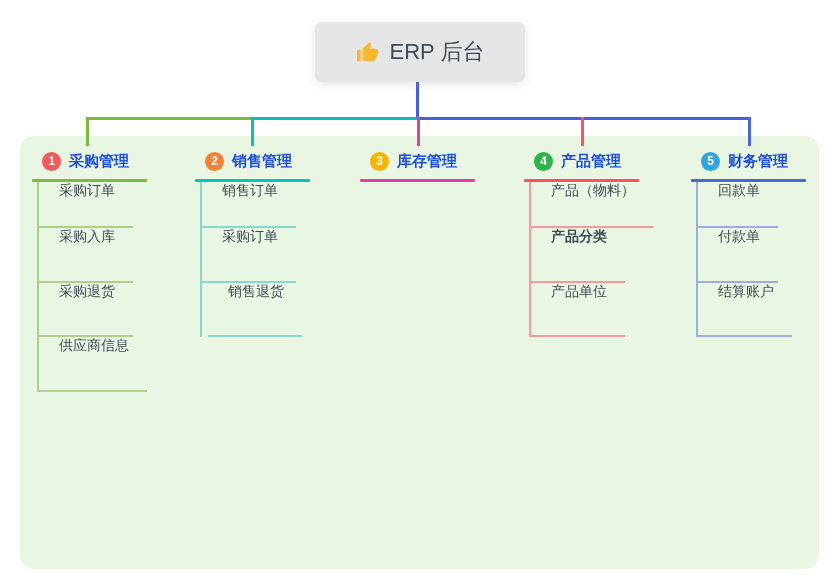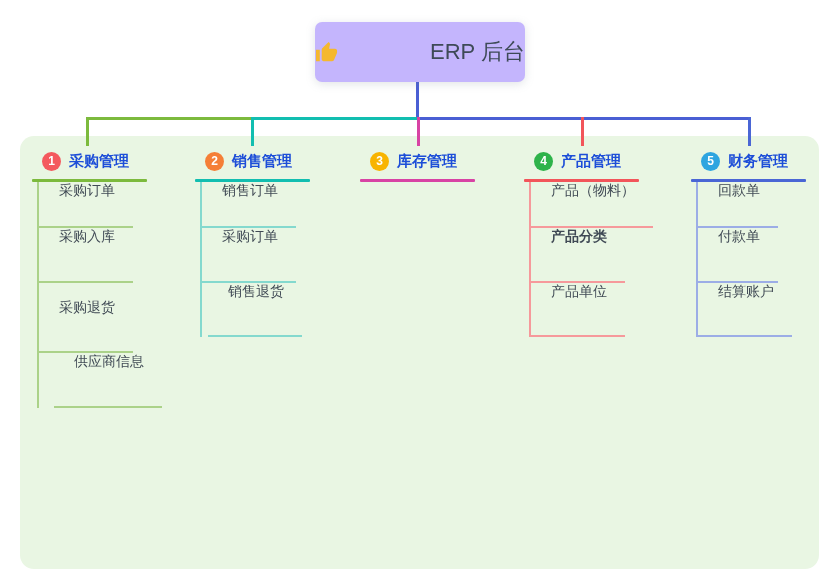--- a/index.html
+++ b/index.html
@@ -4,23 +4,23 @@
 <style>
   html,body{margin:0;padding:0;background:#fff;}
   .stage{
     position:relative;width:839px;height:588px;overflow:hidden;
     font-family:"Liberation Sans","DejaVu Sans",sans-serif;
     background:#fff;
   }
   
   .root-node{
     position:absolute;left:315px;top:22px;width:210px;height:60px;
-    background:#c4b5fd;border-radius:7px;
+    background:#e5e5e5;border-radius:7px;
     box-shadow:0 2px 10px rgba(120,130,140,.22);
-    display:flex;align-items:center;justify-content:space-between;gap:11px;
+    display:flex;align-items:center;justify-content:center;gap:11px;
     font-size:22px;font-weight:500;color:#3e4a57;
     z-index:3;
   }
   .root-node .ticon{display:inline-flex;width:23px;height:23px;}
   .root-node .ticon svg{width:100%;height:100%;fill:currentColor;}
   
   .conn{position:absolute;z-index:2;}
   .root-vline{left:416px;top:82px;width:3px;height:38px;}
   .seg{top:117px;height:3px;}
   #seg1{left:86px;width:167px;}
@@ -99,24 +99,24 @@
           <span class="branch-title">采购管理</span>
         </div>
         <div class="branch-underline" style="background: rgb(124, 186, 61);"></div>
         <div class="items" style="border-left-color: rgb(171, 210, 137);">
           <div class="item" style="border-bottom-color: rgb(171, 210, 137);">
             <span class="item-label">采购订单</span>
           </div>
           <div class="item" style="border-bottom-color: rgb(171, 210, 137);">
             <span class="item-label">采购入库</span>
           </div>
-          <div class="item" style="border-bottom-color: rgb(171, 210, 137); margin-top: 16px;">
+          <div class="item" style="border-bottom-color: rgb(171, 210, 137);">
             <span class="item-label">采购退货</span>
           </div>
-          <div class="item" style="border-bottom-color: rgb(171, 210, 137); margin-left: 15px;">
+          <div class="item" style="border-bottom-color: rgb(171, 210, 137);">
             <span class="item-label">供应商信息</span>
           </div>
         </div>
       </div>
       <div class="branch">
         <div class="branch-header">
           <span class="badge" style="background: rgb(245, 127, 55);">2</span>
           <span class="branch-title">销售管理</span>
         </div>
         <div class="branch-underline" style="background: rgb(18, 190, 176);"></div>

